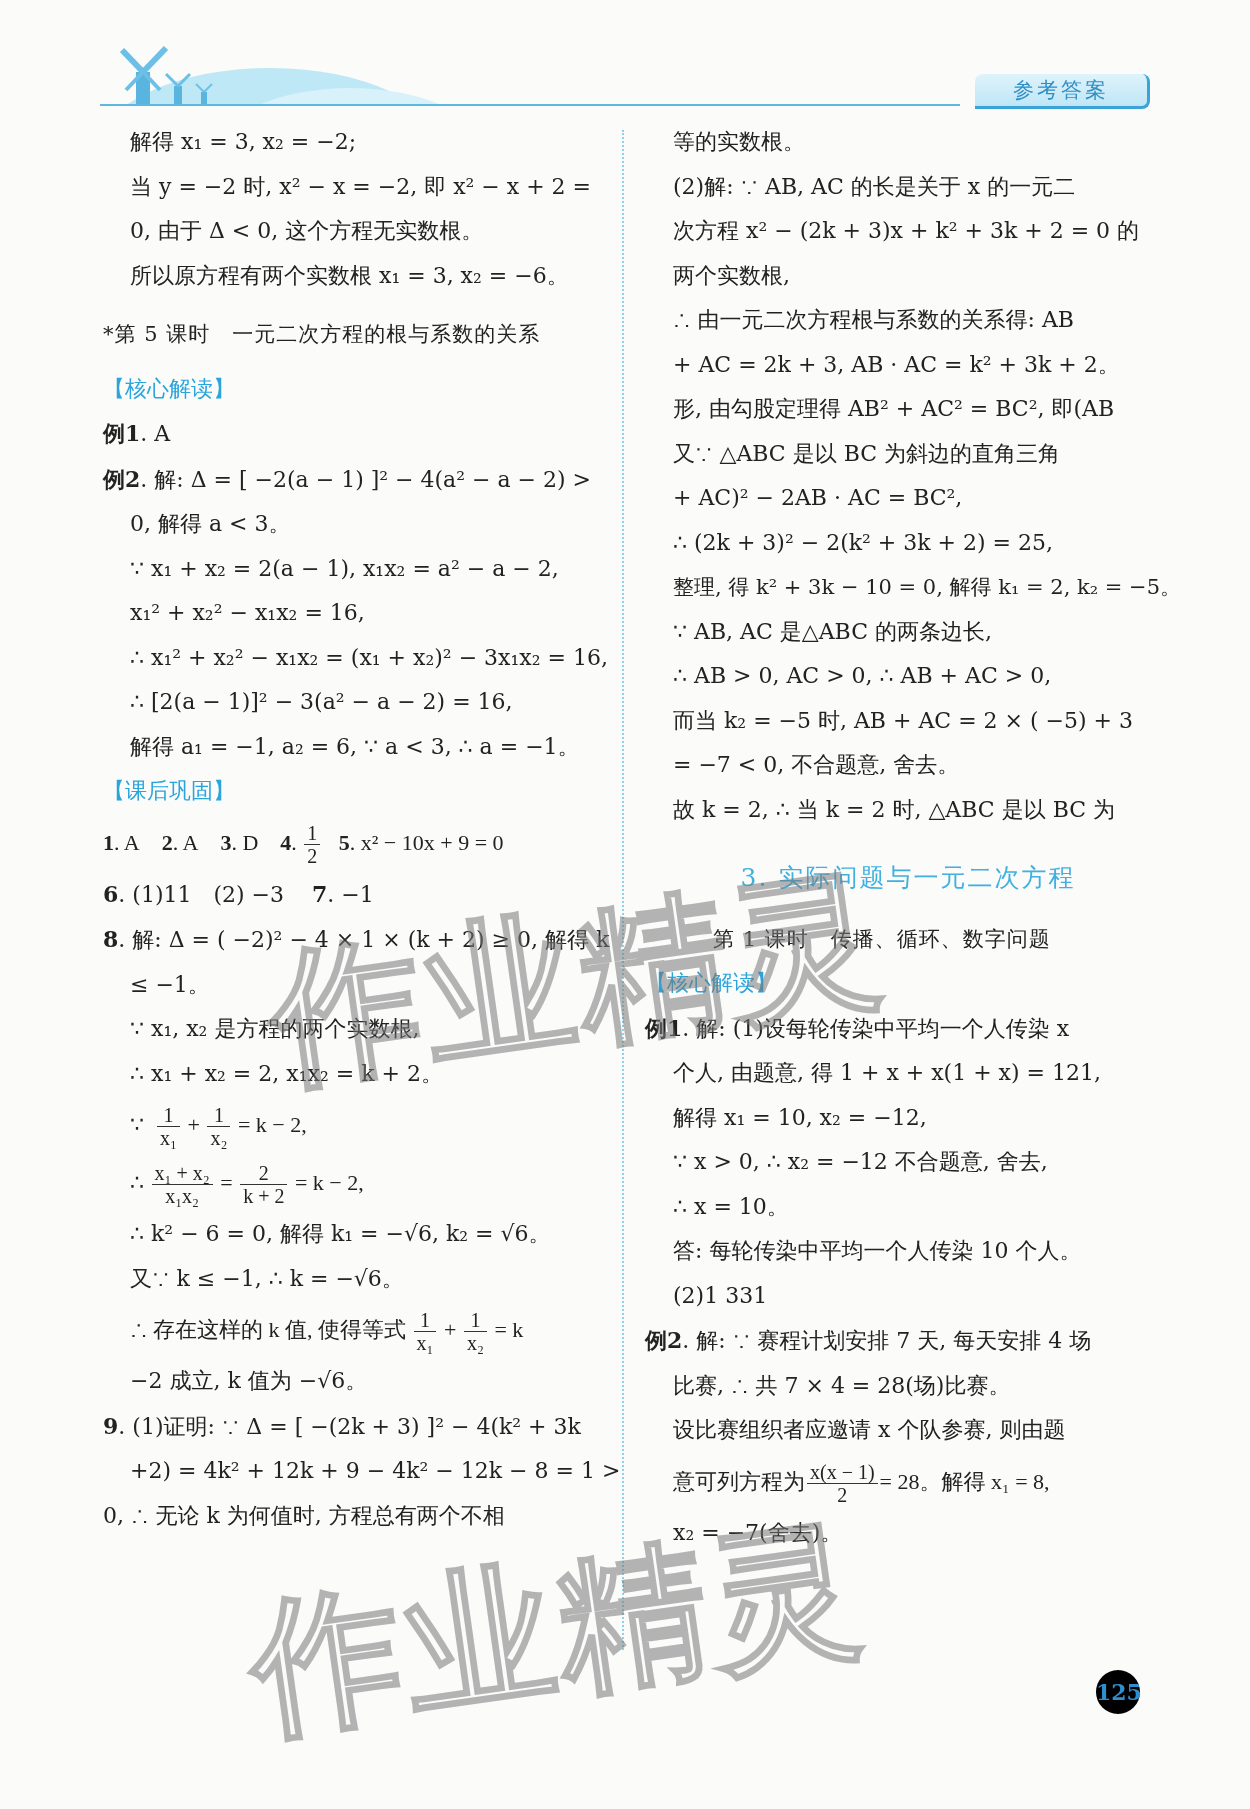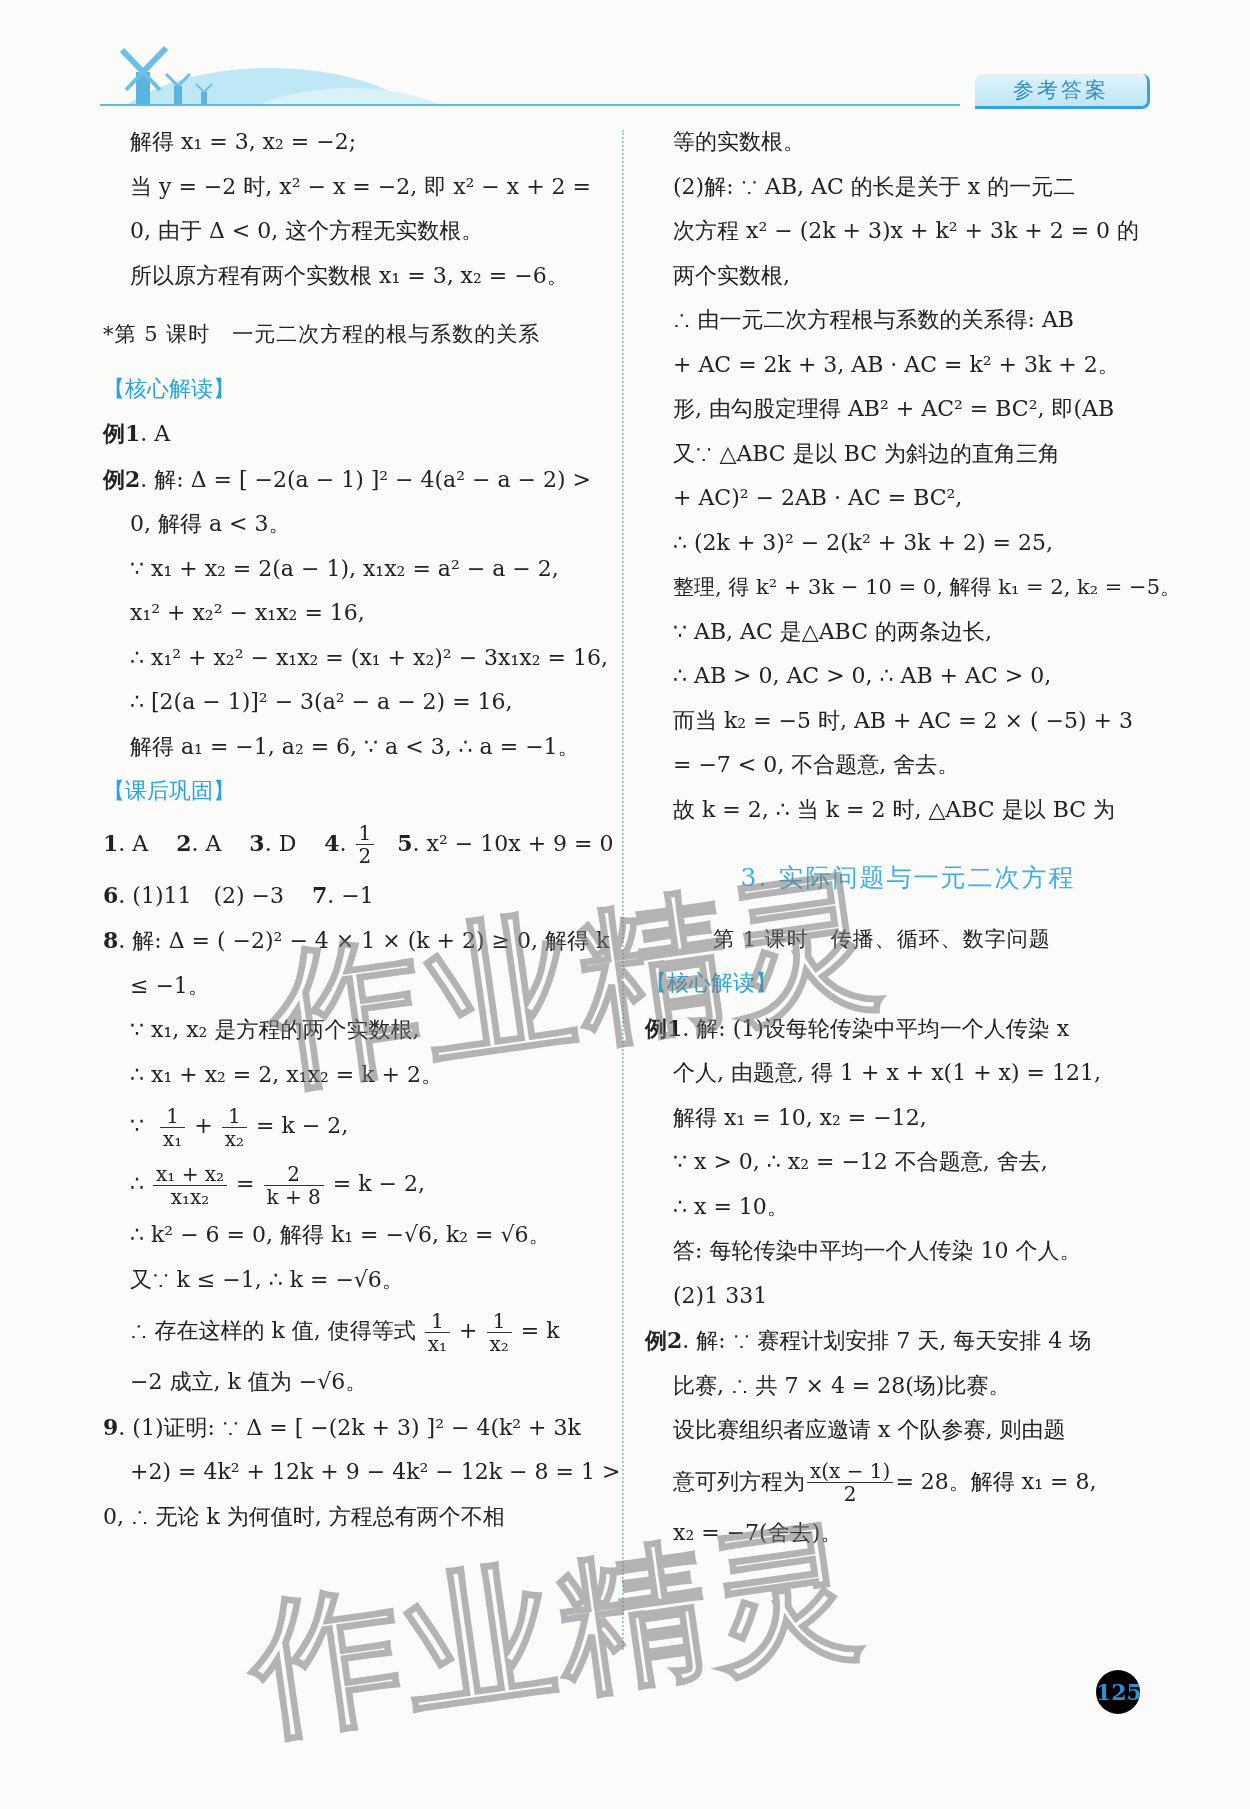--- a/index.html
+++ b/index.html
@@ -34,21 +34,21 @@
   .frac .d { display: block; padding: 0 3px; }
   .page-num {
     position: absolute; left: 1096px; top: 1670px; width: 44px; height: 44px; border-radius: 50%;
     background: #000000; color: #2e8fd0; font-weight: bold; font-size: 22px; text-align: center; line-height: 44px;
   }
   .watermark {
     position: absolute; font-family: "DejaVu Sans", sans-serif; font-weight: bold; font-size: 150px;
     color: transparent; -webkit-text-stroke: 2px rgba(120,120,120,0.55); letter-spacing: 4px; transform: rotate(-8deg);
     pointer-events: none;
   }
-  .tall { line-height: 58px; }
+  .tall { line-height: 58px; font-family: Liberation Serif, serif; }
 </style>
 </head>
 <body>
 
 <div class="header">
   <div class="header-clip">
     <div class="hill1"></div>
     <div class="hill2"></div>
   </div>
   <svg class="windmill" style="left:10px;top:4px" width="70" height="64" viewBox="0 0 70 64">
@@ -116,21 +116,21 @@
     <span>∵</span>&nbsp;
     <span class="frac"><span class="n">1</span><span class="d">x₁</span></span>
     <span>+</span>
     <span class="frac"><span class="n">1</span><span class="d">x₂</span></span>
     <span>= k − 2,</span>
   </div>
   <div class="line ind tall">
     <span>∴</span>
     <span class="frac"><span class="n">x₁ + x₂</span><span class="d">x₁x₂</span></span>
     <span>=</span>
-    <span class="frac"><span class="n">2</span><span class="d">k + 8</span></span>
+    <span class="frac"><span class="n">2</span><span class="d">k + 2</span></span>
     <span>= k − 2,</span>
   </div>
   <div class="line ind">∴ k² − 6 = 0, 解得 k₁ = −√6, k₂ = √6。</div>
   <div class="line ind">又∵ k ≤ −1, ∴ k = −√6。</div>
   <div class="line ind tall">
     <span>∴ 存在这样的 k 值, 使得等式</span>
     <span class="frac"><span class="n">1</span><span class="d">x₁</span></span>
     <span>+</span>
     <span class="frac"><span class="n">1</span><span class="d">x₂</span></span>
     <span>= k</span>

